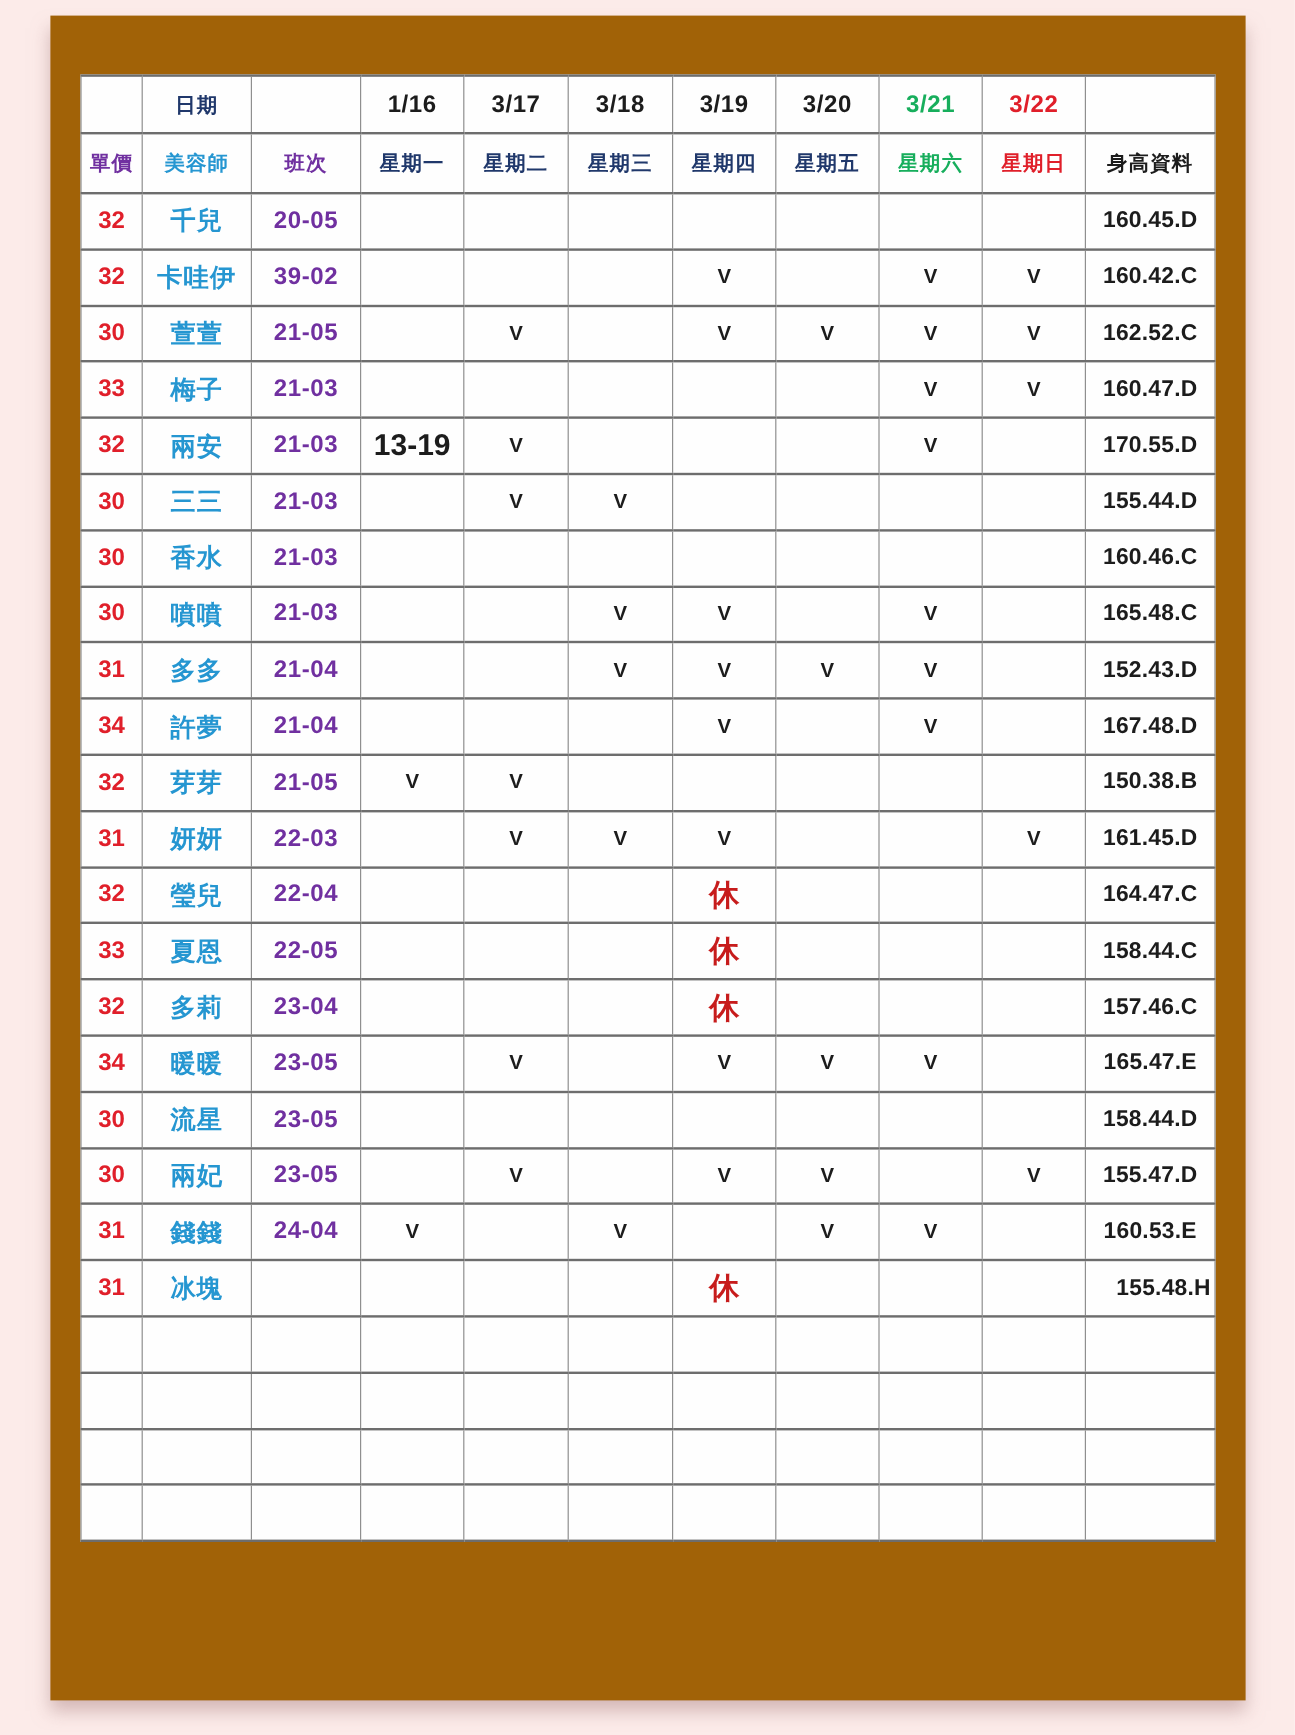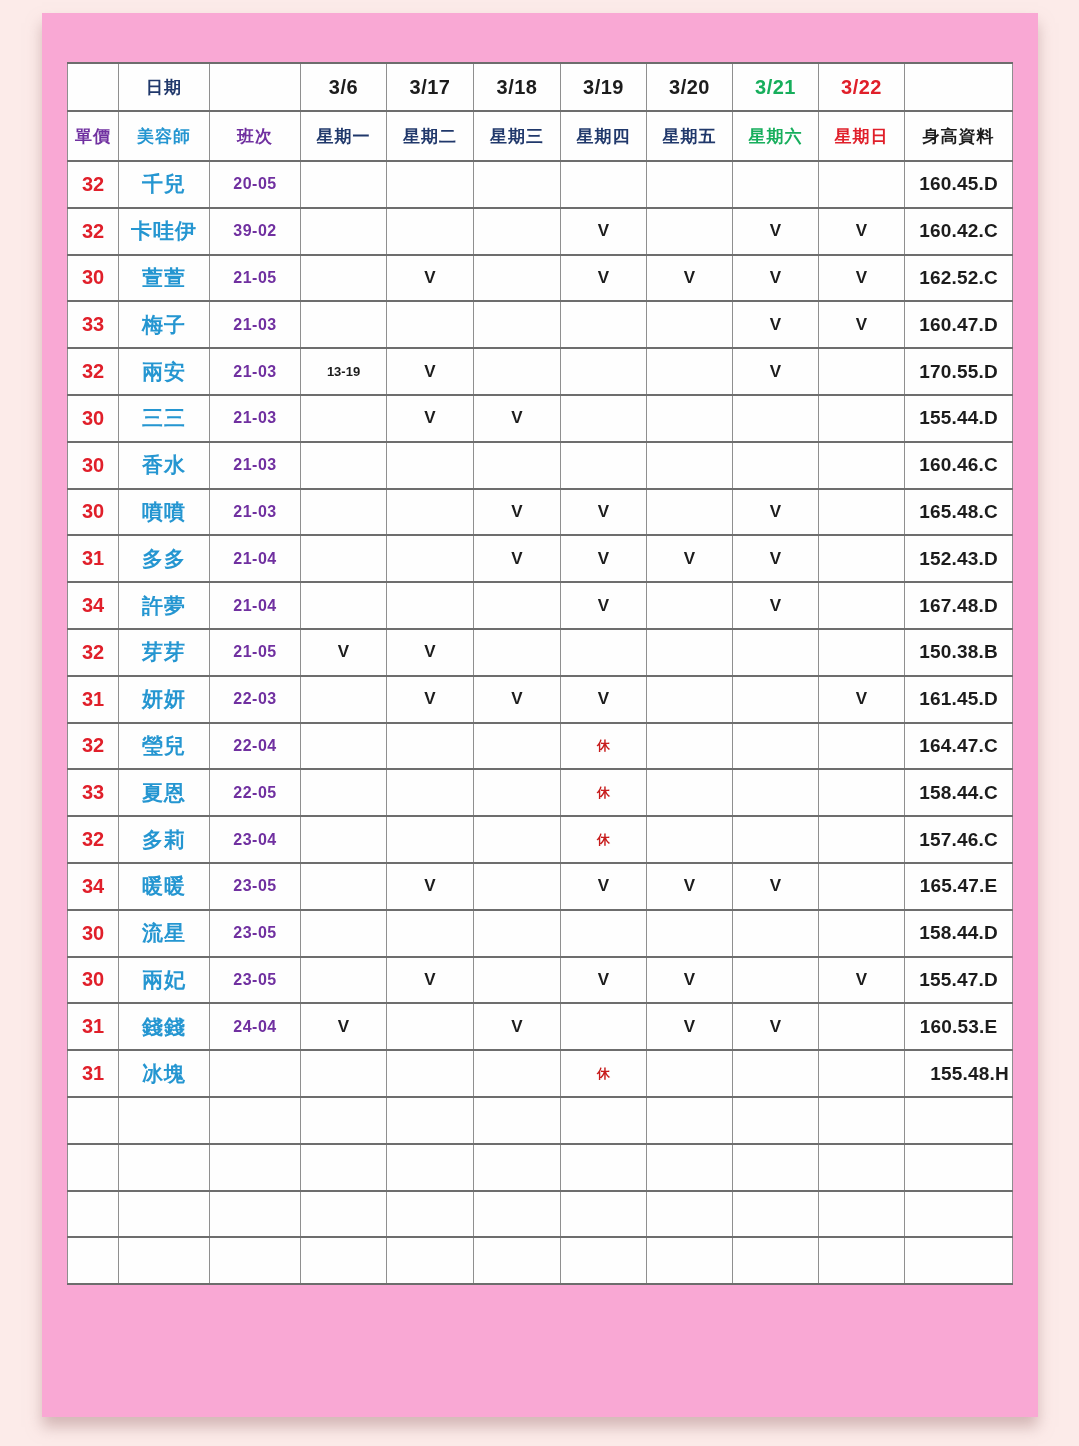--- a/index.html
+++ b/index.html
@@ -5,21 +5,21 @@
   html,body{margin:0;padding:0;}
   body{
     width:1079px;height:1446px;position:relative;
     background:#fcebe9;
     font-family:"Liberation Sans","DejaVu Sans",sans-serif;
     font-weight:bold;
     -webkit-font-smoothing:antialiased;
   }
   .page{
     position:absolute;left:42px;top:13px;width:996px;height:1404px;
-    background:#f9a8d4;
+    background:#a16207;
     box-shadow:0 10px 14px rgba(178,140,140,0.55);
   }
   table.sched{
     position:absolute;left:25px;top:49px;
     border-collapse:collapse;table-layout:fixed;
     background:#fefefe;
   }
   table.sched td{
     border-left:1px solid #8f8f8f;
     border-right:1px solid #8f8f8f;
@@ -37,23 +37,23 @@
   .c-green{color:#17ae5c;}
   .c-navy{color:#20386b;}
   .c-blue{color:#2596d1;}
   .c-purple{color:#7030a0;}
   .c-black{color:#1c1c1c;}
   
   .s-date{font-size:20px;letter-spacing:0.5px;}
   .s-hdr{font-size:17px;letter-spacing:1px;}
   .s-price{font-size:20px;}
   .s-name{font-size:21px;letter-spacing:1px;}
-  .s-shift{font-size:16px;letter-spacing:0.5px;}
+  .s-shift{font-size:20px;letter-spacing:0.5px;}
   .s-mark{font-size:17px;}
-  .s-daytxt{font-size:13px;}
+  .s-daytxt{font-size:25px;}
   .s-height{font-size:19px;letter-spacing:0.2px;}
   .align-right{text-align:right !important;padding-right:3px !important;margin-top:24px;}
 </style>
 </head>
 <body>
 
 <div class="page">
   <table class="sched">
     <colgroup id="cols">
         <col style="width: 51px;">
@@ -66,21 +66,21 @@
         <col style="width: 86px;">
         <col style="width: 86px;">
         <col style="width: 86px;">
         <col style="width: 108px;">
       </colgroup>
     <tbody id="tbody">
         <tr class="hr1">
           <td class="s-hdr c-black"></td>
           <td class="s-hdr c-navy">日期</td>
           <td class="s-hdr c-black"></td>
-          <td class="s-date c-black">3/6</td>
+          <td class="s-date c-black">1/16</td>
           <td class="s-date c-black">3/17</td>
           <td class="s-date c-black">3/18</td>
           <td class="s-date c-black">3/19</td>
           <td class="s-date c-black">3/20</td>
           <td class="s-date c-green">3/21</td>
           <td class="s-date c-red">3/22</td>
           <td class="s-hdr c-black"></td>
         </tr>
         <tr class="hr2">
           <td class="s-hdr c-purple">單價</td>

